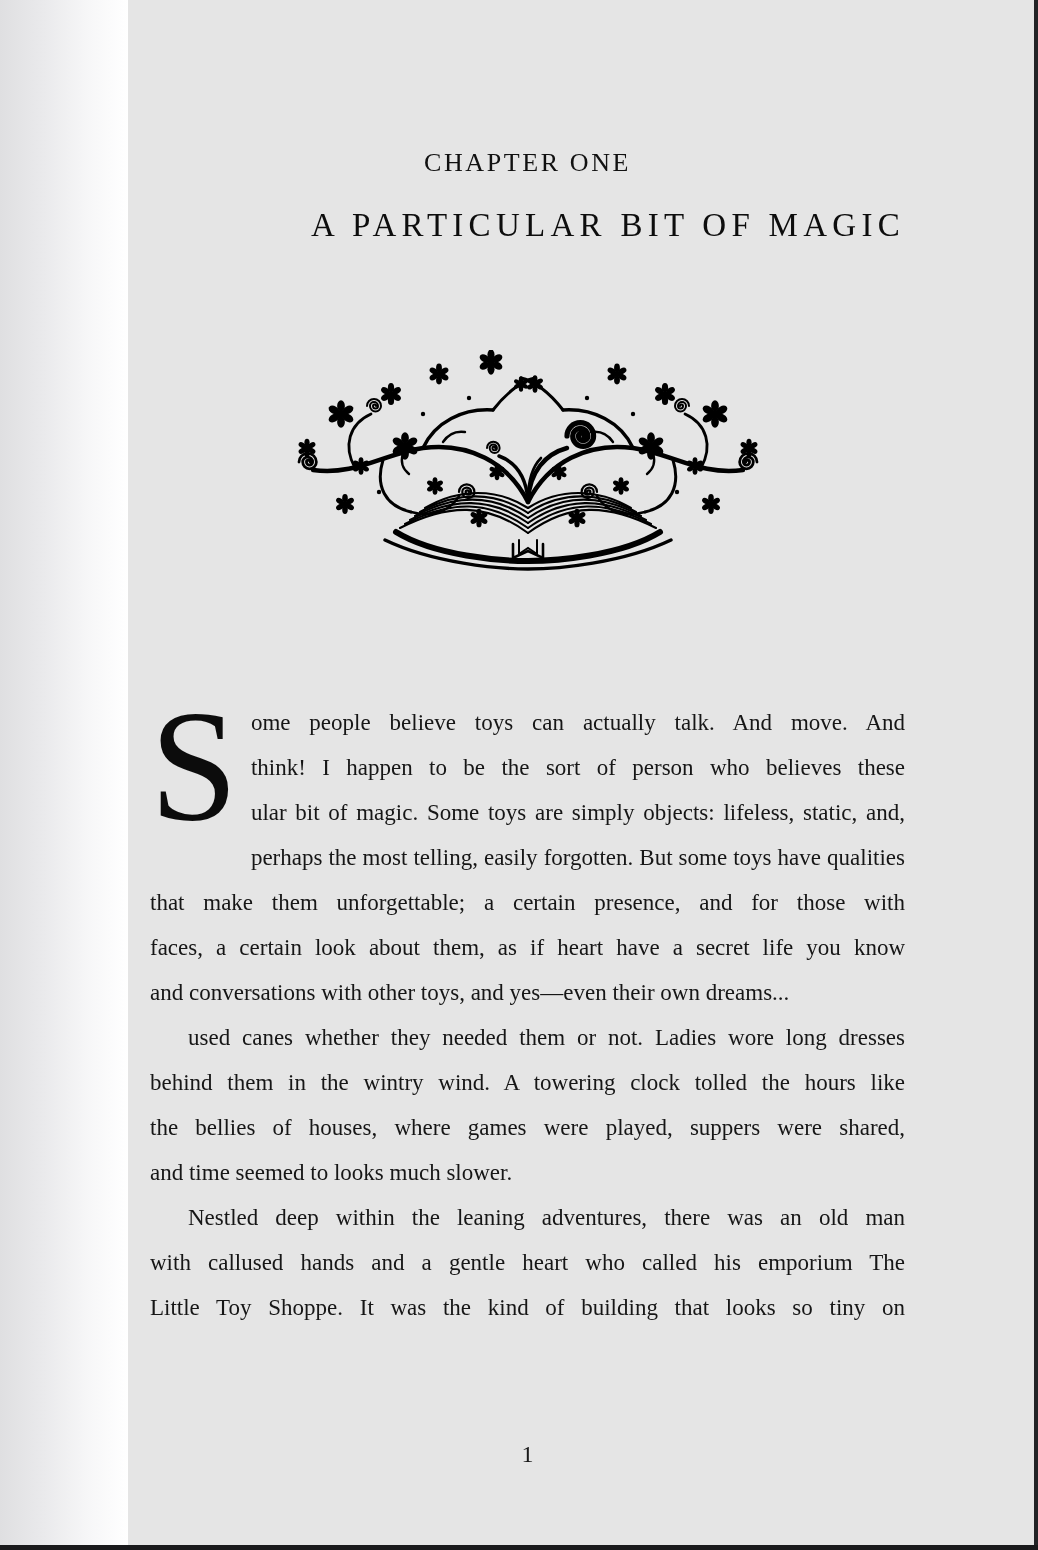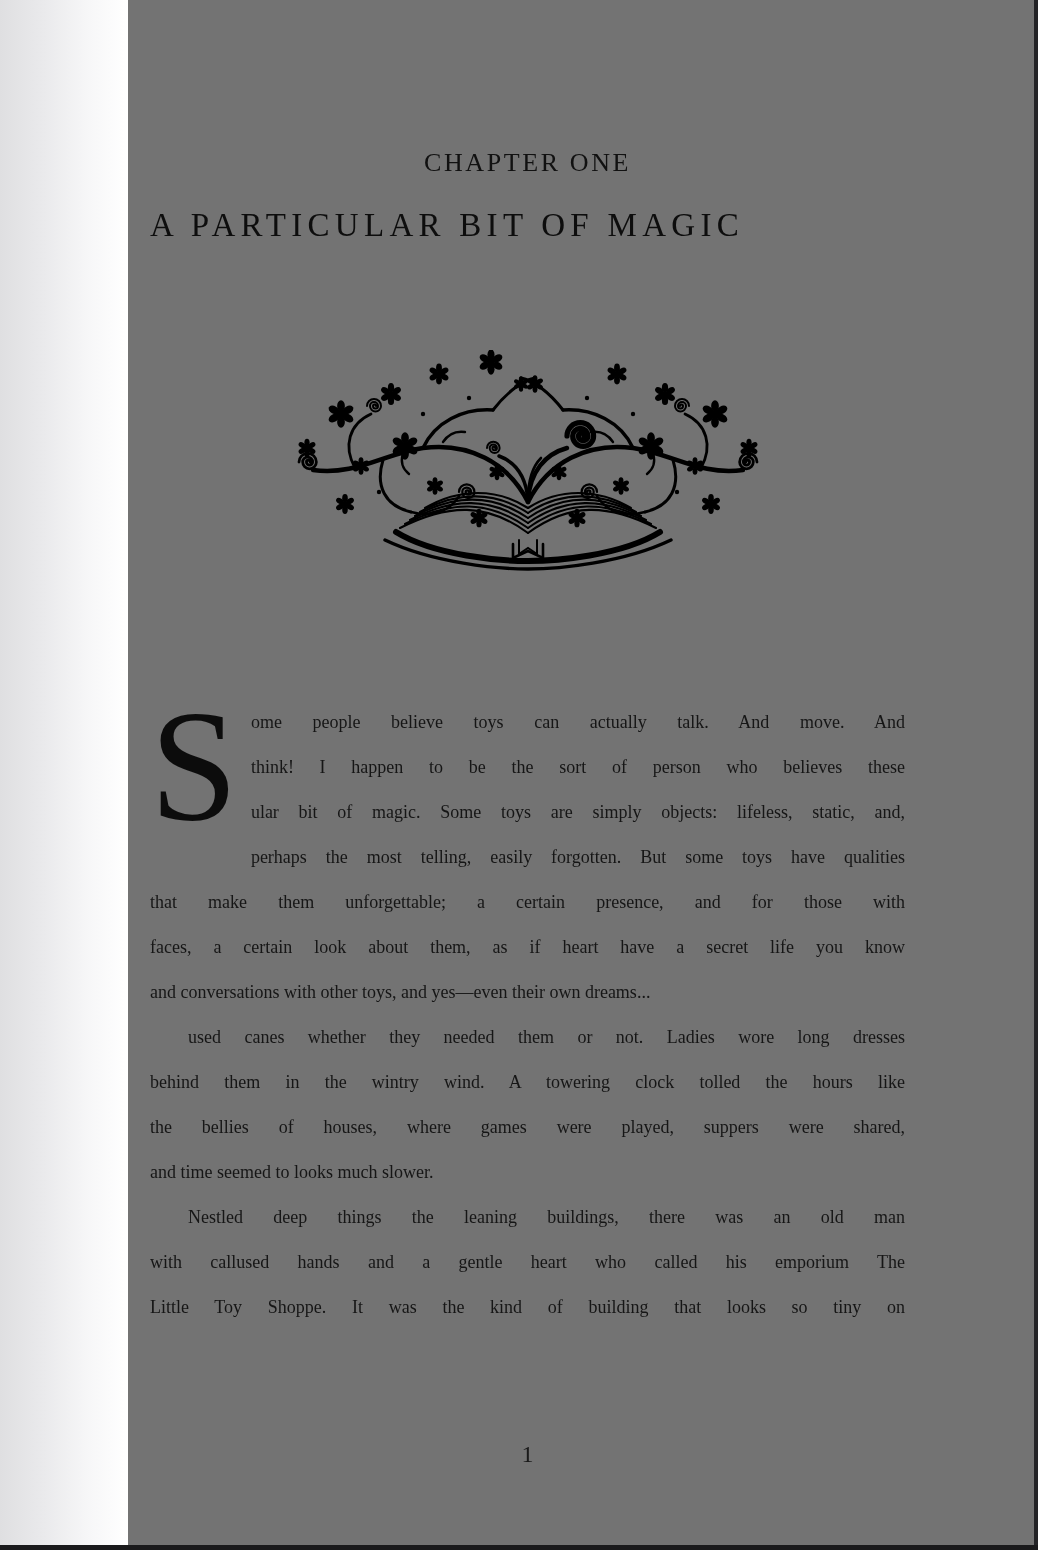--- a/index.html
+++ b/index.html
@@ -1,19 +1,19 @@
 <!DOCTYPE html>
 <html><head>
 <meta charset="utf-8">
 <style>
   html,body{margin:0;padding:0;background:#fff;}
   .page{
     position:relative;
     width:1038px;height:1550px;
-    background:#737373;
+    background:#e5e5e5;
     overflow:hidden;
     font-family:"Liberation Serif", serif;
     color:#161616;
   }
   
   .spine-shade{
     position:absolute;left:0;top:0;bottom:0;width:128px;
     background:linear-gradient(90deg,#dfdfe1 0%,#eaeaec 35%,#f7f7f8 70%,#ffffff 100%);
     pointer-events:none;
   }
@@ -29,38 +29,38 @@
   }
   .chapter-label{
     text-align:center;
     font-size:26px;
     letter-spacing:0.10em;
     color:#111;
     line-height:34px;
   }
   .chapter-title{
     margin:24px 0 0 0;
-    text-align:left;
+    text-align:right;
     font-size:33px;
     font-weight:normal;
     letter-spacing:0.16em;
     color:#0d0d0d;
     line-height:42px;
   }
   .ornament{
     margin-top:104px;
     height:224px;
     text-align:center;
   }
   .ornament svg{display:inline-block;}
 
   .body-text{margin-top:126px;}
   .para{overflow:visible;}
   .tline{
-    font-size:18px;
+    font-size:23px;
     line-height:45px;
     text-align:justify;
     -moz-text-align-last:justify;
     text-align-last:justify;
     white-space:normal;
   }
   .tline.end{
     -moz-text-align-last:left;
     text-align-last:left;
   }
@@ -197,21 +197,21 @@
           <div class="tline">faces, a certain look about them, as if heart have a secret life you know</div>
           <div class="tline end">and conversations with other toys, and yes—even their own dreams...</div>
         </div>
         <div class="para indent">
           <div class="tline">used canes whether they needed them or not. Ladies wore long dresses</div>
           <div class="tline">behind them in the wintry wind. A towering clock tolled the hours like</div>
           <div class="tline">the bellies of houses, where games were played, suppers were shared,</div>
           <div class="tline end">and time seemed to looks much slower.</div>
         </div>
         <div class="para indent">
-          <div class="tline">Nestled deep things the leaning buildings, there was an old man</div>
+          <div class="tline">Nestled deep within the leaning adventures, there was an old man</div>
           <div class="tline">with callused hands and a gentle heart who called his emporium <b>The</b></div>
           <div class="tline"><b>Little Toy Shoppe.</b> It was the kind of building that looks so tiny on</div>
         </div>
       </div>
   </div>
 
   <div class="folio">1</div>
 
   <div class="edge-right"></div>
   <div class="edge-bottom"></div>

